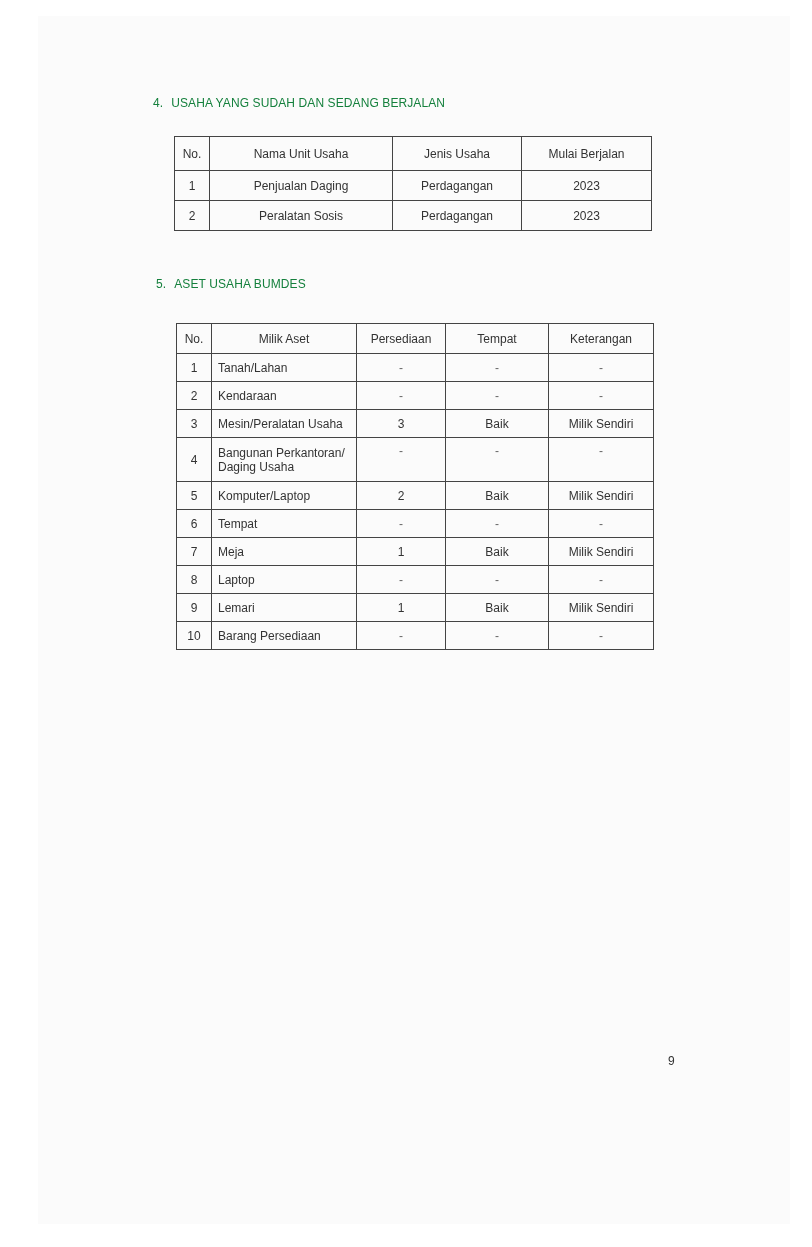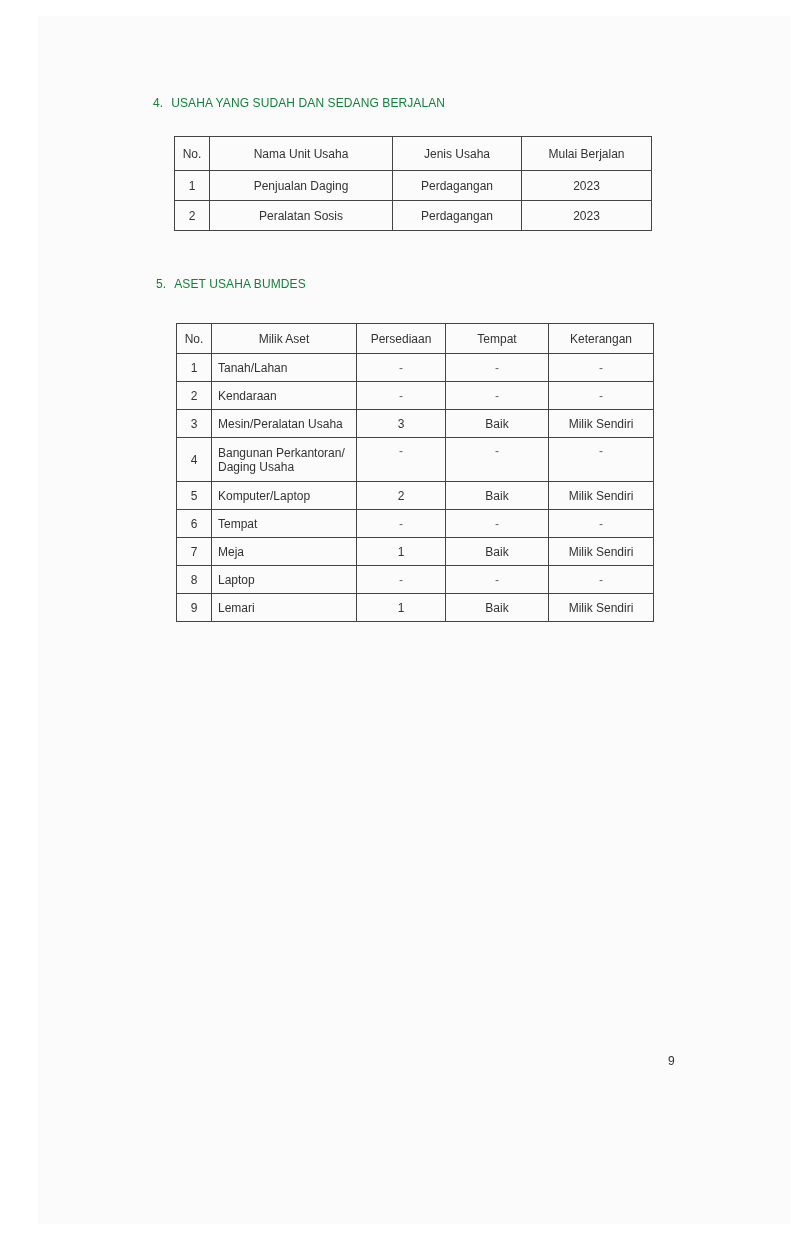--- a/index.html
+++ b/index.html
@@ -161,16 +161,23 @@
     <td class="center dash">-</td>
     <td class="center dash">-</td>
   </tr>
   <tr>
     <td class="center">9</td>
     <td class="left">Lemari</td>
     <td class="center">1</td>
     <td class="center">Baik</td>
     <td class="center">Milik Sendiri</td>
   </tr>
+  <tr>
+    <td class="center">10</td>
+    <td class="left">Barang Persediaan</td>
+    <td class="center dash">-</td>
+    <td class="center dash">-</td>
+    <td class="center dash">-</td>
+  </tr>
 </tbody>
   </table>
 
 <div class="page-number">9</div>
 
 </body></html>

